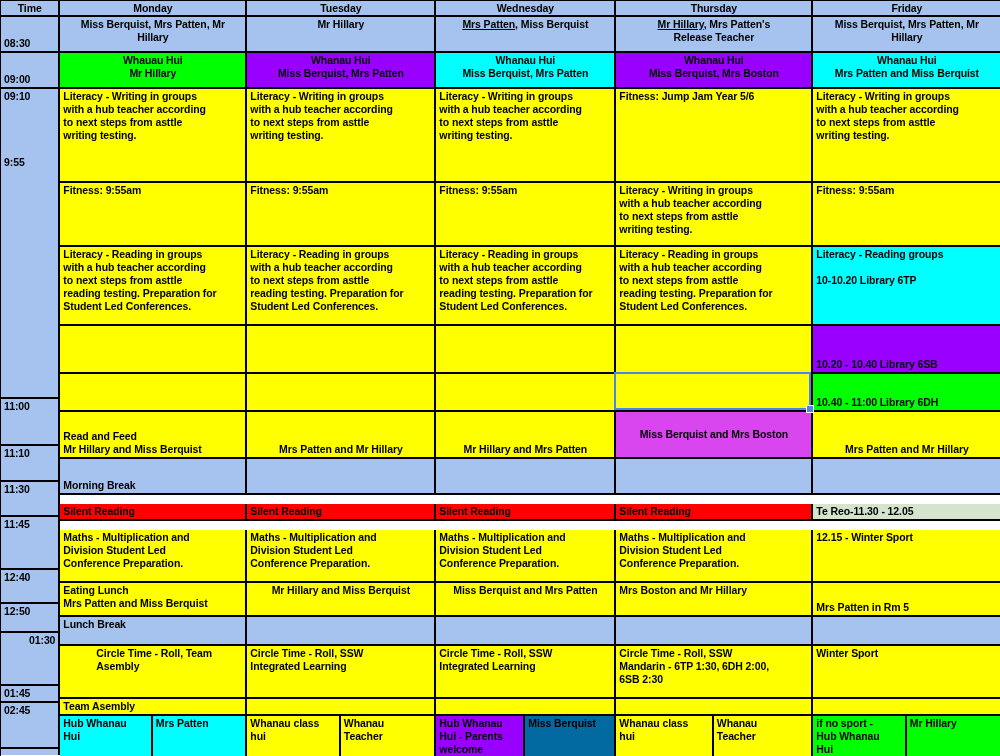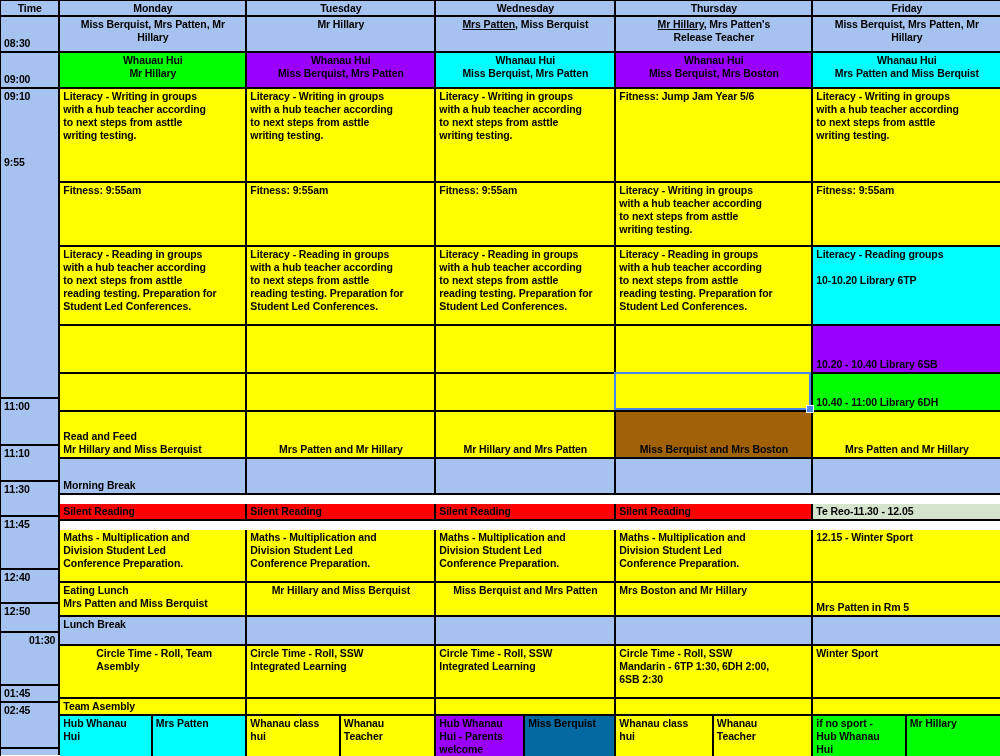--- a/index.html
+++ b/index.html
@@ -153,21 +153,21 @@
         <div class="c" style="flex: 0 0 189px; background: rgb(255, 255, 0);"><span></span></div>
         <div class="c" style="flex: 0 0 180px; background: rgb(255, 255, 0);"><span></span></div>
         <div class="c selected" style="flex: 0 0 197px; background: rgb(255, 255, 0);"><span></span><div class="sel-overlay" style="border-color: rgb(74, 134, 232);"></div><div class="sel-handle" style="background: rgb(74, 134, 232);"></div></div>
         <div class="c vb" style="flex: 0 0 189px; background: rgb(0, 255, 0);"><span>10.40 - 11:00 Library 6DH</span></div>
       </div>
       <div class="row" style="height: 47px;">
         <div class="c vb" style="flex: 0 0 187px; background: rgb(255, 255, 0);"><span>Read and Feed
 Mr Hillary and Miss Berquist</span></div>
         <div class="c ac vb" style="flex: 0 0 189px; background: rgb(255, 255, 0);"><span>Mrs Patten and Mr Hillary</span></div>
         <div class="c ac vb" style="flex: 0 0 180px; background: rgb(255, 255, 0);"><span>Mr Hillary and Mrs Patten</span></div>
-        <div class="c ac vb" style="flex: 0 0 197px; background: #a16207;"><span>Miss Berquist and Mrs Boston</span></div>
+        <div class="c ac vb" style="flex: 0 0 197px; background: #d946ef; justify-content: center;"><span>Miss Berquist and Mrs Boston</span></div>
         <div class="c ac vb" style="flex: 0 0 189px; background: rgb(255, 255, 0);"><span>Mrs Patten and Mr Hillary</span></div>
       </div>
       <div class="row" style="height: 36px;">
         <div class="c vb" style="flex: 0 0 187px; background: rgb(166, 195, 240);"><span>Morning Break</span></div>
         <div class="c" style="flex: 0 0 189px; background: rgb(166, 195, 240);"><span></span></div>
         <div class="c" style="flex: 0 0 180px; background: rgb(166, 195, 240);"><span></span></div>
         <div class="c" style="flex: 0 0 197px; background: rgb(166, 195, 240);"><span></span></div>
         <div class="c" style="flex: 0 0 189px; background: rgb(166, 195, 240);"><span></span></div>
       </div>
       <div class="row" style="height: 35px; align-items: center;">

